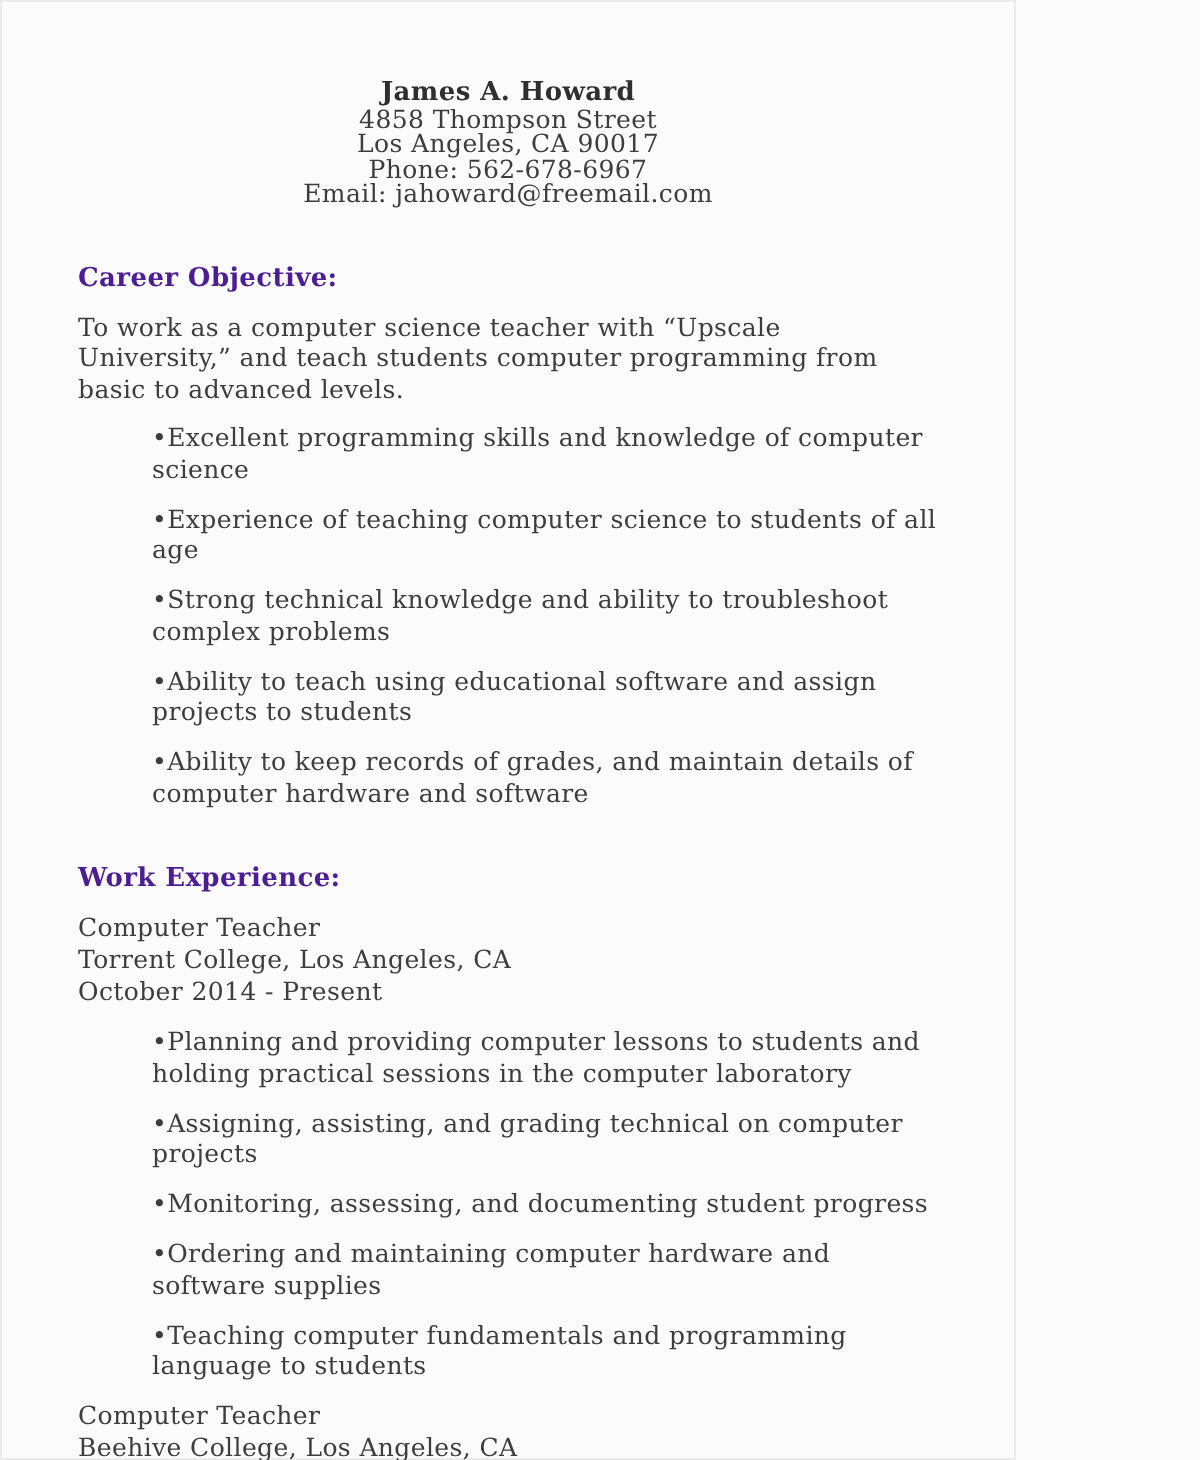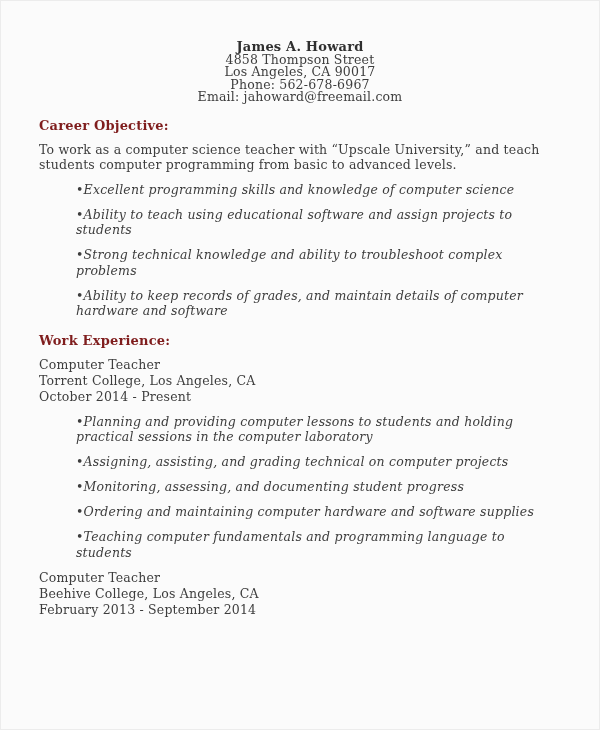--- a/index.html
+++ b/index.html
@@ -5,67 +5,68 @@
   html, body { margin: 0; padding: 0; }
   body {
     width: 600px; height: 730px;
     background: #fbfbfb;
     font-family: "DejaVu Serif", serif;
     color: #3d3d3d;
     overflow: hidden;
   }
   .page {
     box-sizing: border-box;
-    width: 600px; height: 730px;
+    width: 508px; height: 730px;
     border: 1px solid #ececec;
     padding: 40px 38px 0 38px;
     font-size: 12.5px;
     letter-spacing: 0.2px;
   }
   
   .contact { text-align: center; line-height: 12.6px; margin-bottom: 13px; }
   .contact div { margin: 0; }
   .contact .name { font-weight: bold; color: #2f2f2f; font-size: 13px; }
   
   .heading {
-    font-weight: bold; color: #7f1d1d; font-size: 13px;
-    margin: 14px 0 9px 0; line-height: 15px;
+    font-weight: bold; color: #4c1d95; font-size: 13px;
+    margin: 28px 0 9px 0; line-height: 15px;
   }
   
   .para { margin: 0 0 9px 0; line-height: 15.5px; }
   
   .bullet {
     margin: 0 0 9.5px 37px; line-height: 15.5px;
   }
   .bullet .marker { margin-right: 0px; }
   
   .jobhead { margin: 0 0 9px 0; line-height: 16px; }
   .jobhead div { margin: 0; }
-  .bullets { margin: 0; padding: 0; font-style: italic; }
+  .bullets { margin: 0; padding: 0; }
 </style>
 </head>
 <body>
 
 <div class="page">
 
   <div class="contact">
     <div class="name">James A. Howard</div>
     <div>4858 Thompson Street</div>
     <div>Los Angeles, CA 90017</div>
     <div>Phone: 562-678-6967</div>
     <div>Email: jahoward@freemail.com</div>
   </div>
 
   <div class="heading">Career Objective:</div>
   <p class="para">To work as a computer science teacher with “Upscale University,” and teach students computer programming from basic to advanced levels.</p>
 
   <div class="bullets">
     <p class="bullet"><span class="marker">•</span><span>Excellent programming skills and knowledge of computer science</span></p>
+    <p class="bullet"><span class="marker">•</span><span>Experience of teaching computer science to students of all age</span></p>
+    <p class="bullet"><span class="marker">•</span><span>Strong technical knowledge and ability to troubleshoot complex problems</span></p>
     <p class="bullet"><span class="marker">•</span><span>Ability to teach using educational software and assign projects to students</span></p>
-    <p class="bullet"><span class="marker">•</span><span>Strong technical knowledge and ability to troubleshoot complex problems</span></p>
     <p class="bullet"><span class="marker">•</span><span>Ability to keep records of grades, and maintain details of computer hardware and software</span></p>
   </div>
 
   <div class="heading">Work Experience:</div>
 
   <div class="jobhead">
     <div>Computer Teacher</div>
     <div>Torrent College, Los Angeles, CA</div>
     <div>October 2014 - Present</div>
   </div>

